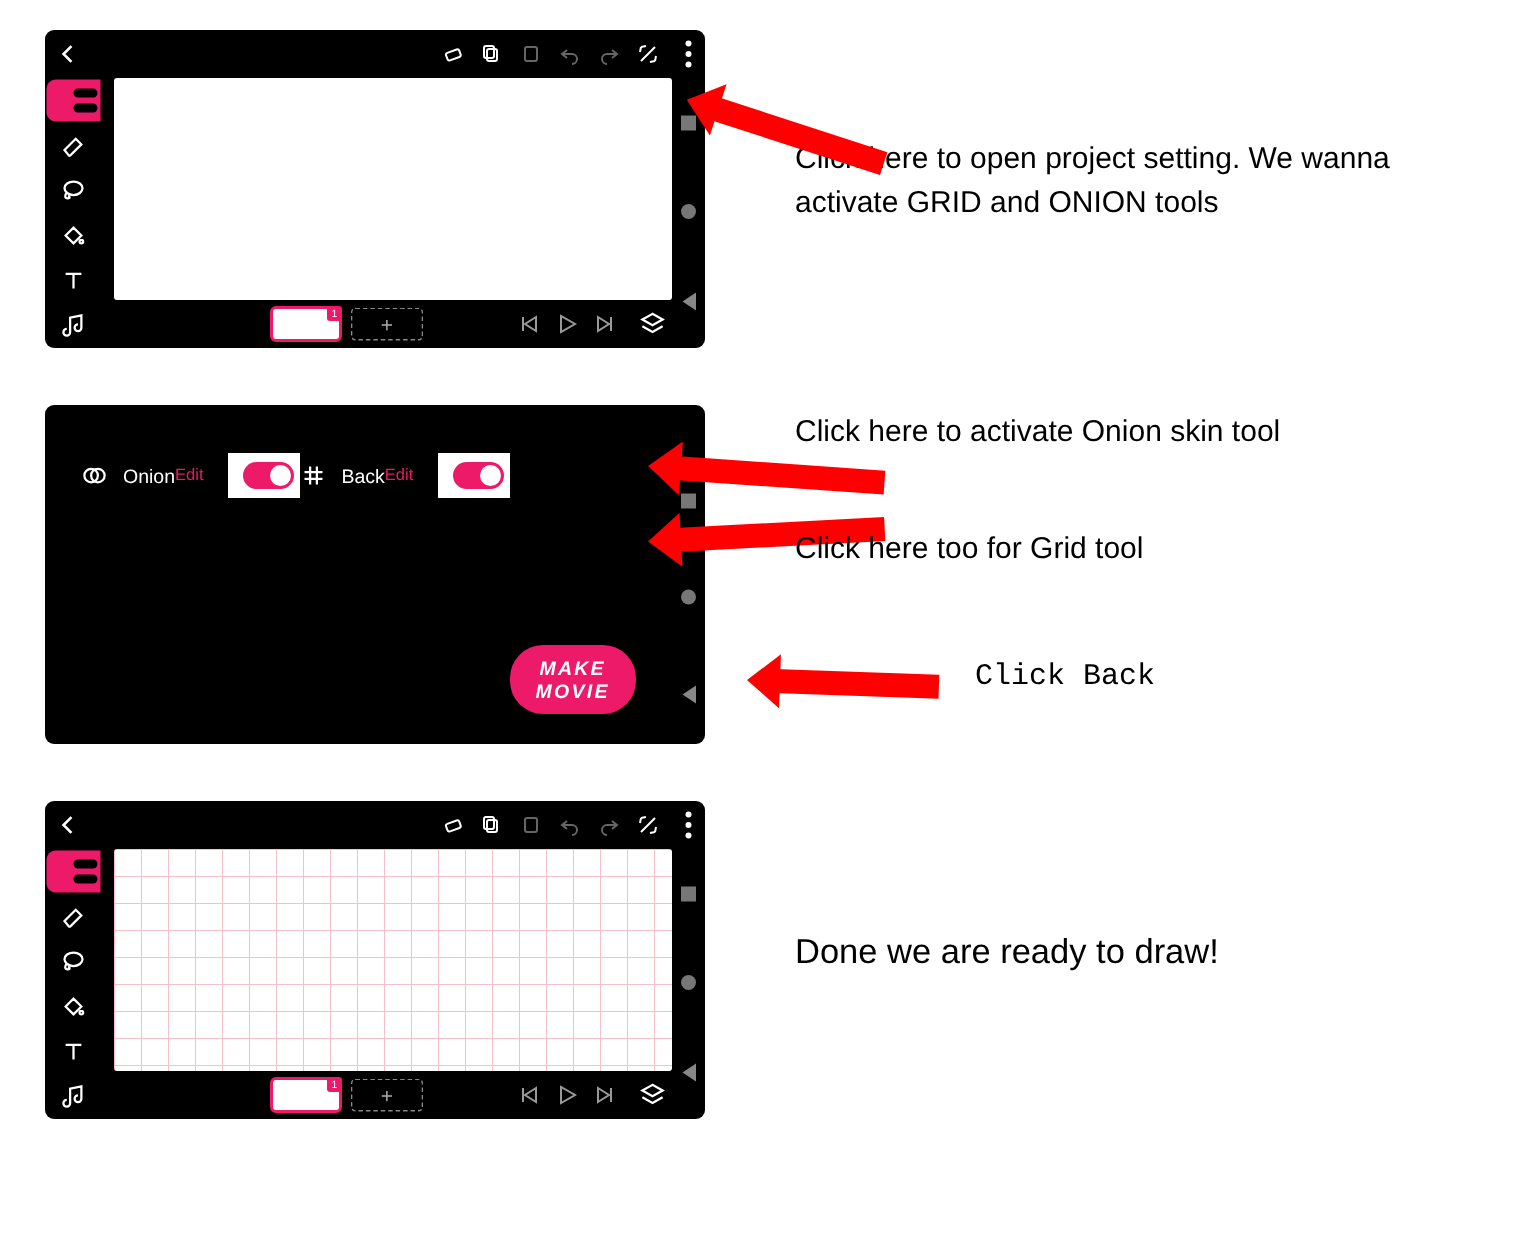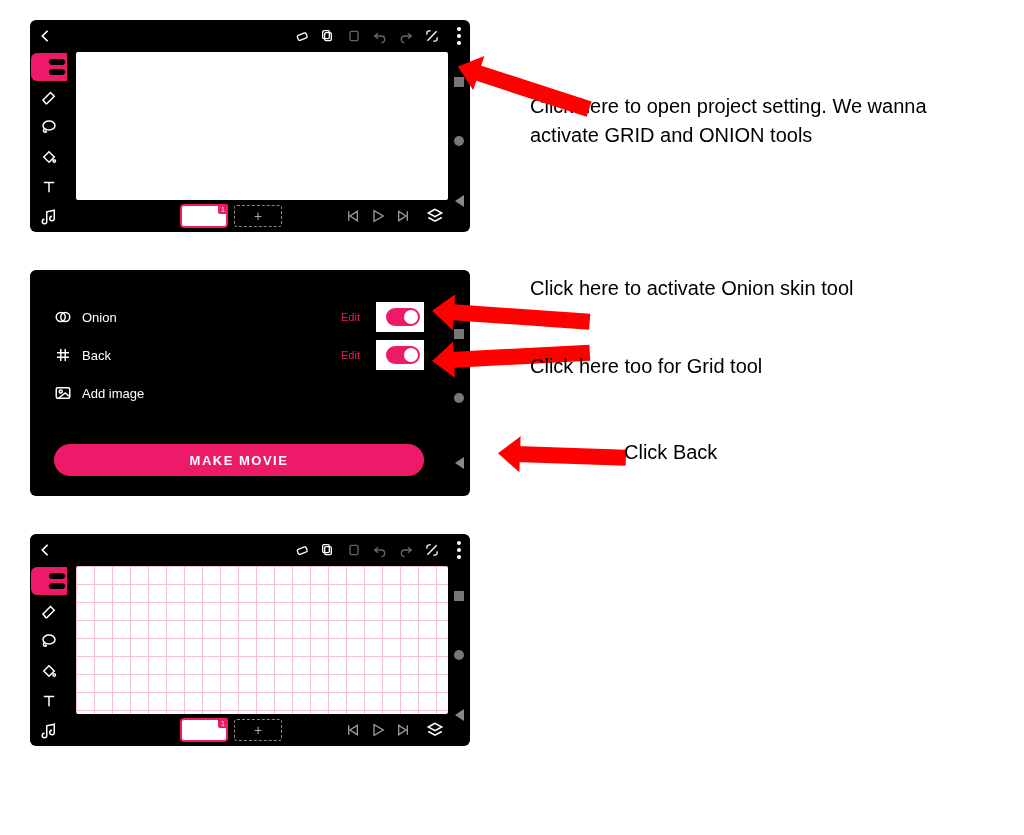--- a/index.html
+++ b/index.html
@@ -114,21 +114,21 @@
   .nav-tri{
     width:0;height:0;
     border-top:6px solid transparent;
     border-bottom:6px solid transparent;
     border-right:9px solid #888;
   }
   
   .settings-body{
     position:absolute; left:0; right:22px; top:0; bottom:0;
     padding:28px 24px 20px;
-    display:flex; flex-direction:column;text-align:center;
+    display:flex; flex-direction:row;text-align:center;
   }
   .setting-row{
     display:flex; align-items:center;
     color:#fff; font-size:13px; height:38px;
   }
   .setting-icon{ width:18px; height:18px; margin-right:10px; color:#fff; }
   .setting-spacer{flex:1;}
   .edit-link{ color:#ec1a68; font-size:11px; margin-right:26px;}
   .toggle{
     width:34px; height:18px; border-radius:9px;
@@ -136,24 +136,24 @@
   }
   .toggle::after{
     content:""; position:absolute; right:2px; top:2px;
     width:14px; height:14px; border-radius:50%; background:#fff;
   }
   .toggle-highlight{
     background:#fff; padding:6px 4px 6px 10px; margin-left:-10px;
   }
   .make-movie-btn{
     margin-top:auto;
-    height:32px; border-radius:22px;
+    height:46px; border-radius:22px;
     background:#ec1a68; color:#fff;
     display:flex; align-items:center; justify-content:center;
-    font-weight:700; font-size:13px; letter-spacing:1.5px;
+    font-weight:700; font-size:13px; letter-spacing:1.5px;font-style:italic;
   }
   
   .annotations{ position:relative; flex:1; font-size:20px; line-height:1.45;}
   .annotations p{ margin:0 0 10px 0; }
   .arrow{
     position:absolute;
     height:16px; background:#f00;
     transform-origin:left center;
   }
   .arrow::before{
@@ -295,48 +295,40 @@
             <path d="M4 9h16M4 15h16M9 4v16M15 4v16"></path>
           </svg>
         <span>Back</span>
         <div class="setting-spacer"></div>
         <span class="edit-link">Edit</span>
         <span class="toggle-highlight">
             <div class="toggle"></div>
           </span>
       </div>
 
-      <div class="setting-row">
-        <svg class="setting-icon" viewBox="0 0 24 24" fill="none" stroke="#fff" stroke-width="2">
-            <rect x="3" y="5" width="18" height="14" rx="2"></rect>
-            <circle cx="9" cy="10" r="2"></circle>
-            <path d="M21 17l-6-5-9 7"></path>
-          </svg>
-        <span>Add image</span>
-      </div>
 
       <div class="make-movie-btn">
         <span>MAKE MOVIE</span>
       </div>
     </div>
 
     <div class="nav-column">
       <div class="nav-square"></div>
       <div class="nav-circle"></div>
       <div class="nav-tri"></div>
     </div>
   </div>
 
   <div class="annotations ann-middle" style="height:226px;">
     <div class="arrow" style="left:-80px; top:34px; width:140px; transform:rotate(4deg);"></div>
     <div class="arrow" style="left:-80px; top:82px; width:140px; transform:rotate(-3deg);"></div>
     <div class="arrow" style="left:-14px; top:176px; width:110px; transform:rotate(2deg);"></div>
     <p style="position:absolute; top:82px;">Click here too for Grid tool</p>
     <p style="position:absolute; top:4px;">Click here to activate Onion skin tool</p>
-    <p style="position:absolute; top:168px; left:94px;">Click Back</p>
+    <p style="position:absolute; top:168px; left:120px;font-family:Liberation Mono, monospace;">Click Back</p>
   </div>
 </div>
 
 <div class="row" style="margin-bottom:0;">
   <div class="phone editor">
 
     <div class="top-bar">
       <div class="top-left">
         <svg width="14" height="14" viewBox="0 0 16 16">
             <path d="M11 2 5 8l6 6" stroke="#fff" stroke-width="2" fill="none"></path>
@@ -425,13 +417,16 @@
         </svg>
     </div>
 
     <div class="nav-column">
       <div class="nav-square"></div>
       <div class="nav-circle"></div>
       <div class="nav-tri"></div>
     </div>
   </div>
 
+  <div class="annotations">
+    <p style="font-size:23px;">Done we are ready to draw!</p>
+  </div>
 </div>
 
 </body></html>

